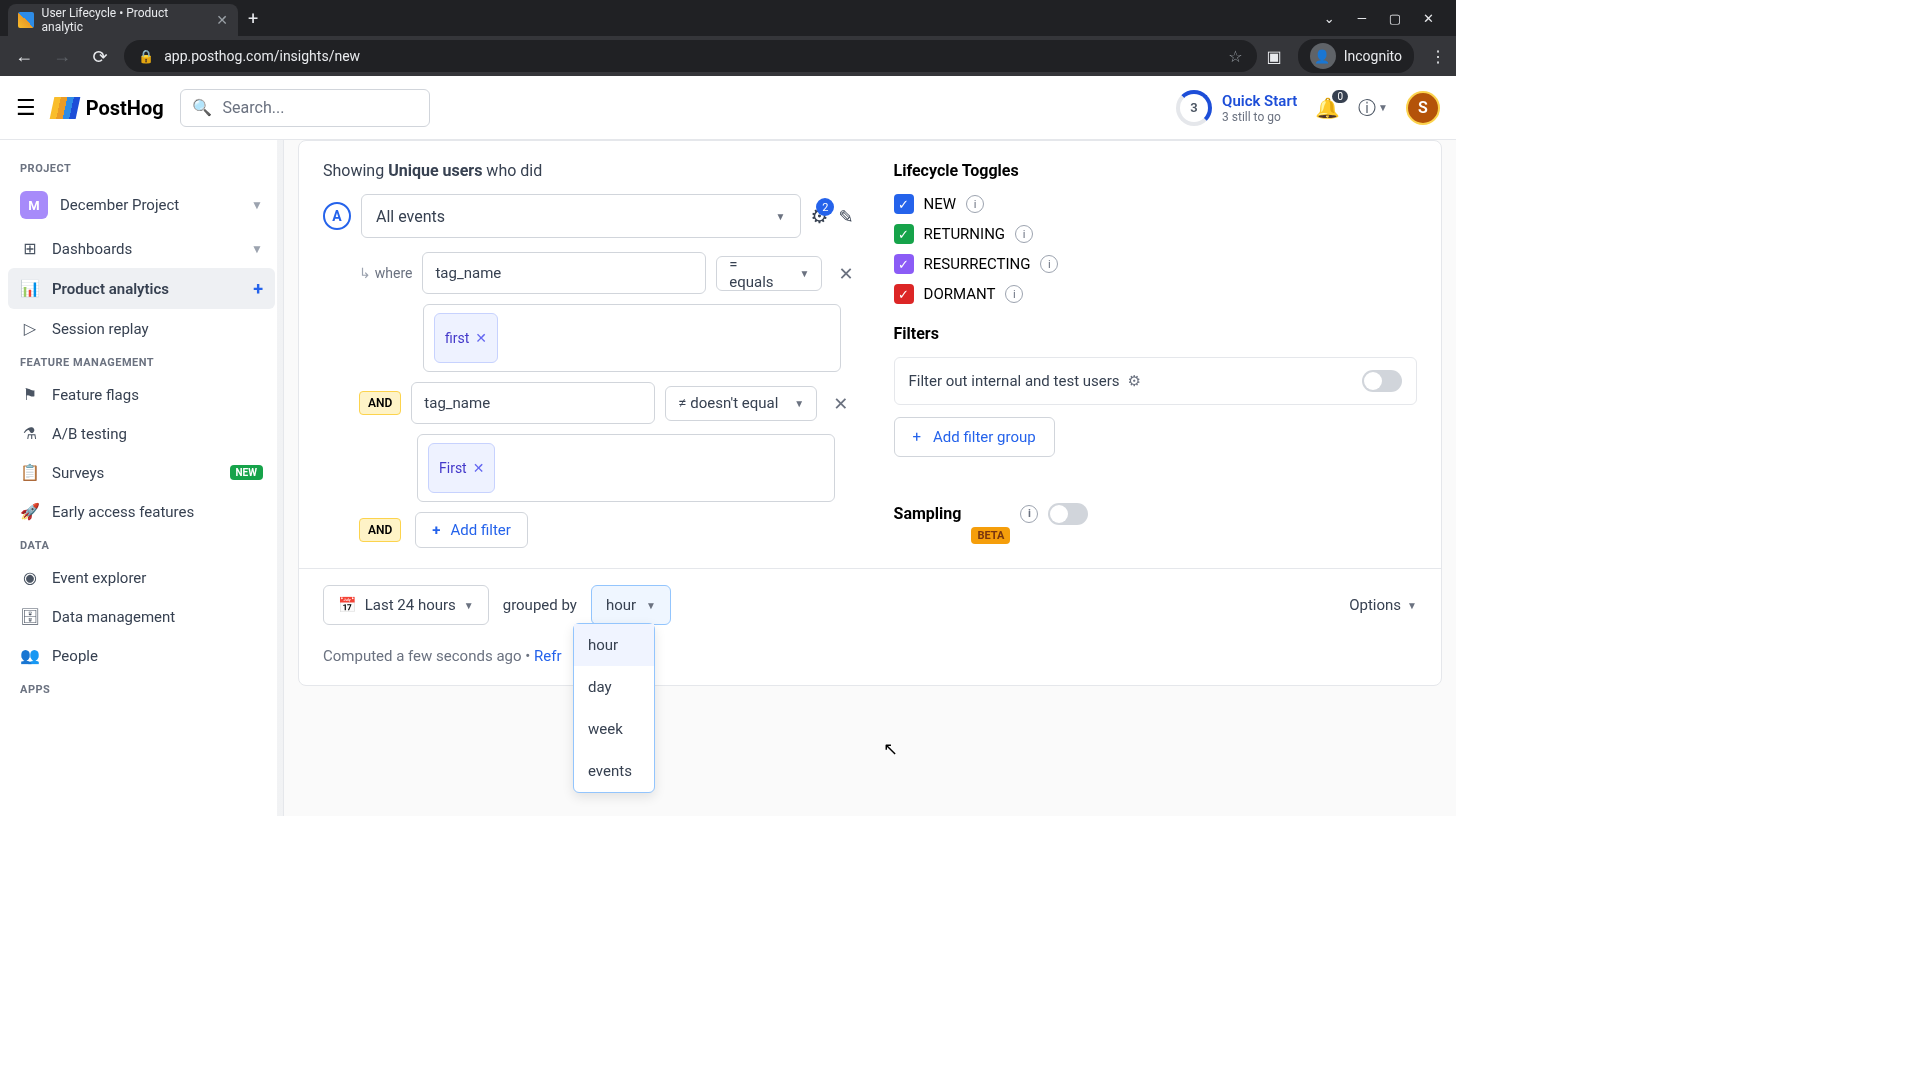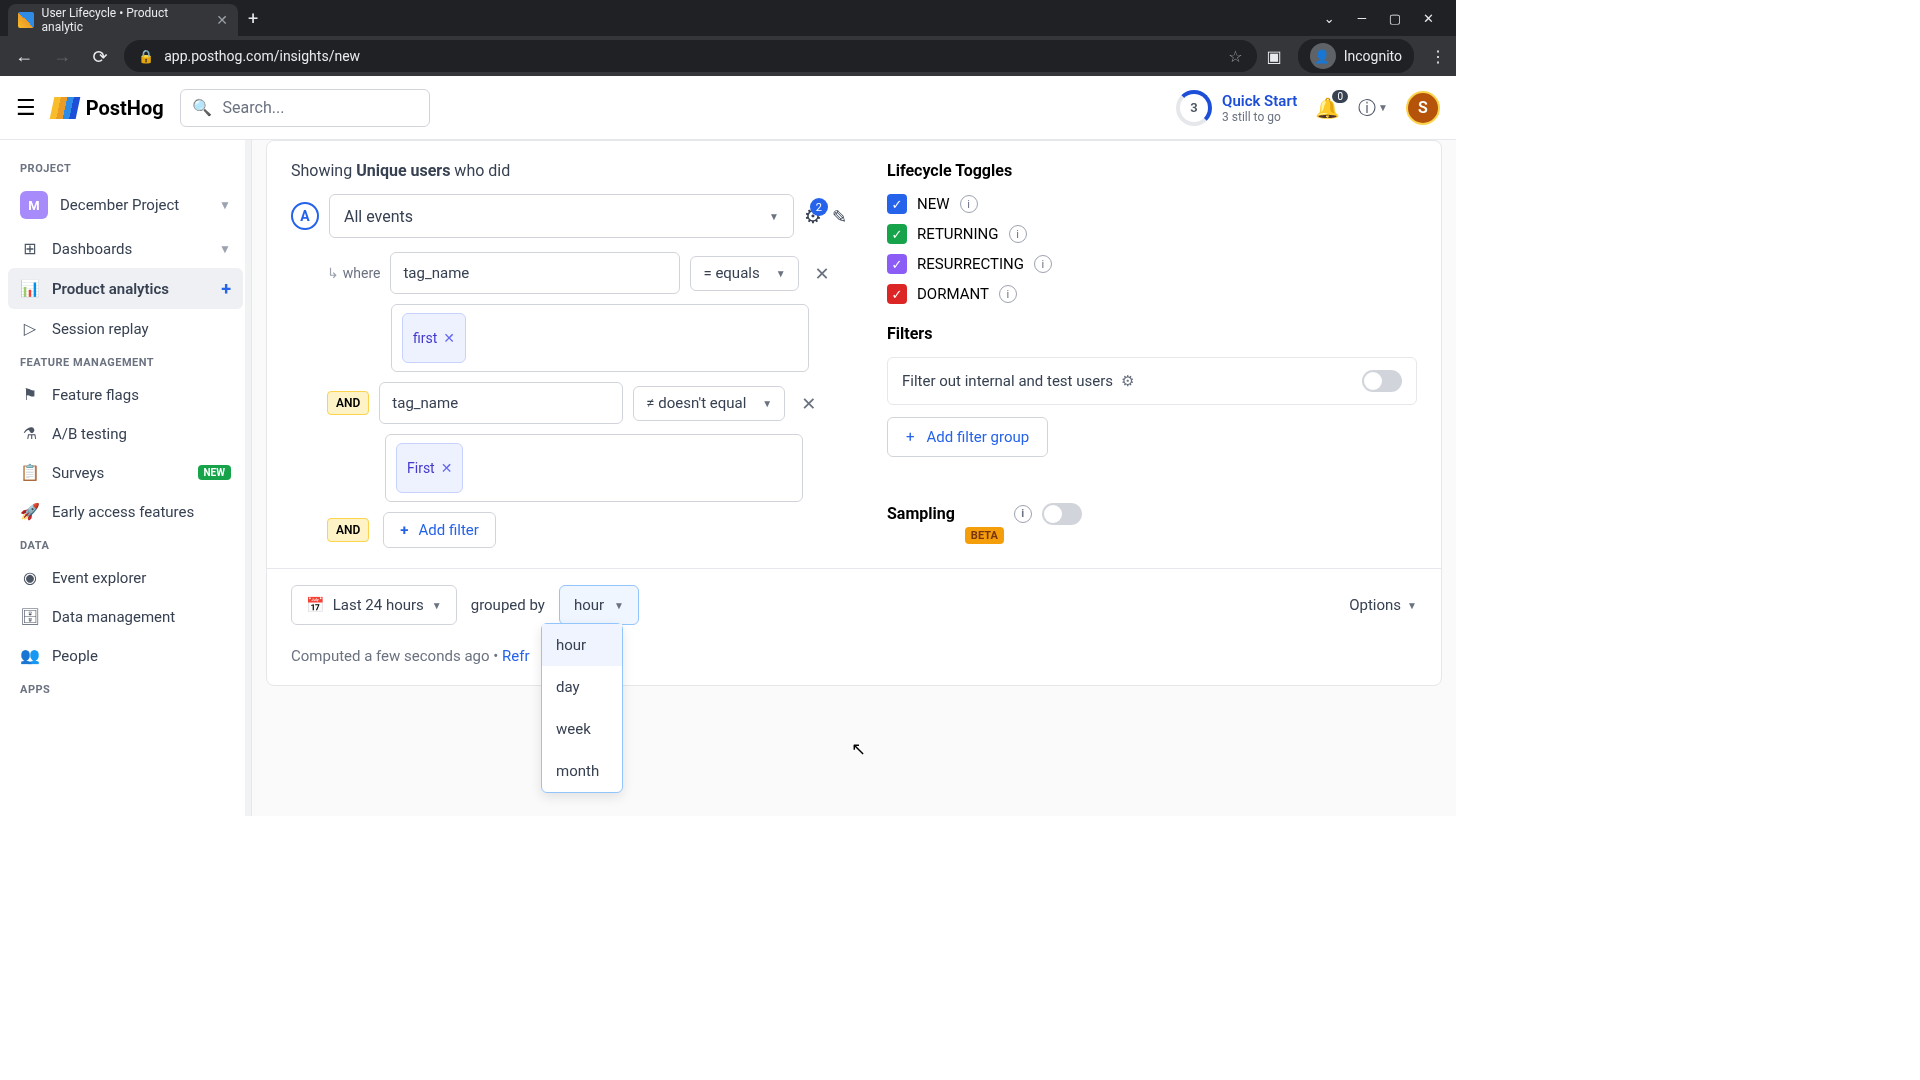--- a/index.html
+++ b/index.html
@@ -34,21 +34,21 @@
 .qs-ring { width: 36px; height: 36px; border-radius: 50%; border: 4px solid #e5e7eb; border-top-color: #1d4ed8; border-right-color: #1d4ed8; display: flex; align-items: center; justify-content: center; font-size: 13px; color: #4b5563; font-weight: 600; }
 .qs-text .t1 { font-size: 15px; font-weight: 600; }
 .qs-text .t2 { font-size: 12px; color: #6b7280; }
 .bell-wrap { position: relative; font-size: 20px; color: #4b5563; }
 .bell-badge { position: absolute; top: -6px; right: -8px; background: #374151; color: #fff; font-size: 10px; border-radius: 8px; padding: 1px 5px; }
 .help-btn { font-size: 18px; color: #4b5563; display: flex; align-items: center; gap: 2px; }
 .avatar { width: 34px; height: 34px; border-radius: 50%; background: #b45309; color: #fff; display: flex; align-items: center; justify-content: center; font-weight: 600; border: 2px solid #fcd34d; }
 
 
 .app-body { display: flex; height: calc(816px - 36px - 40px - 64px); }
-.sidebar { width: 252px; border-right: 1px solid #e5e7eb; padding: 14px 8px; overflow-y: auto; position: relative; }
+.sidebar { width: 284px; border-right: 1px solid #e5e7eb; padding: 14px 8px; overflow-y: auto; position: relative; }
 .sidebar::after { content: ""; position: absolute; right: 0; top: 0; bottom: 0; width: 10px; background: linear-gradient(#d1d5db,#d1d5db) right/6px 100% no-repeat; opacity: 0.3; }
 .sb-section { font-size: 11px; font-weight: 700; color: #6b7280; letter-spacing: 0.5px; padding: 8px 12px 6px; }
 .sb-item { display: flex; align-items: center; gap: 12px; padding: 10px 12px; border-radius: 6px; font-size: 15px; color: #374151; cursor: pointer; }
 .sb-item.active { background: #eef0f3; font-weight: 600; }
 .sb-item .icon { width: 20px; text-align: center; font-size: 16px; color: #4b5563; }
 .sb-item .plus { margin-left: auto; color: #2563eb; font-weight: 700; font-size: 18px; }
 .sb-item .caret { margin-left: auto; color: #9ca3af; font-size: 12px; }
 .sb-badge-new { background: #16a34a; color: #fff; font-size: 10px; font-weight: 700; padding: 2px 6px; border-radius: 4px; margin-left: auto; }
 .proj-chip { width: 28px; height: 28px; border-radius: 6px; background: #a78bfa; color: #fff; display: flex; align-items: center; justify-content: center; font-weight: 700; font-size: 13px; }
 
@@ -373,21 +373,21 @@
         </div>
         <div class="options-btn">
           <span>Options</span>
           <span class="caret-d">▼</span>
         </div>
 
         <div class="dropdown">
           <div class="dd-item selected">hour</div>
           <div class="dd-item">day</div>
           <div class="dd-item">week</div>
-          <div class="dd-item">month</div>
+          <div class="dd-item">events</div>
           <span class="cursor-ptr">↖</span>
         </div>
       </div>
       <div class="computed-row">
         <span>Computed a few seconds ago • </span><a href="#">Refr</a>
       </div>
     </div>
   </div>
 </div>
 

